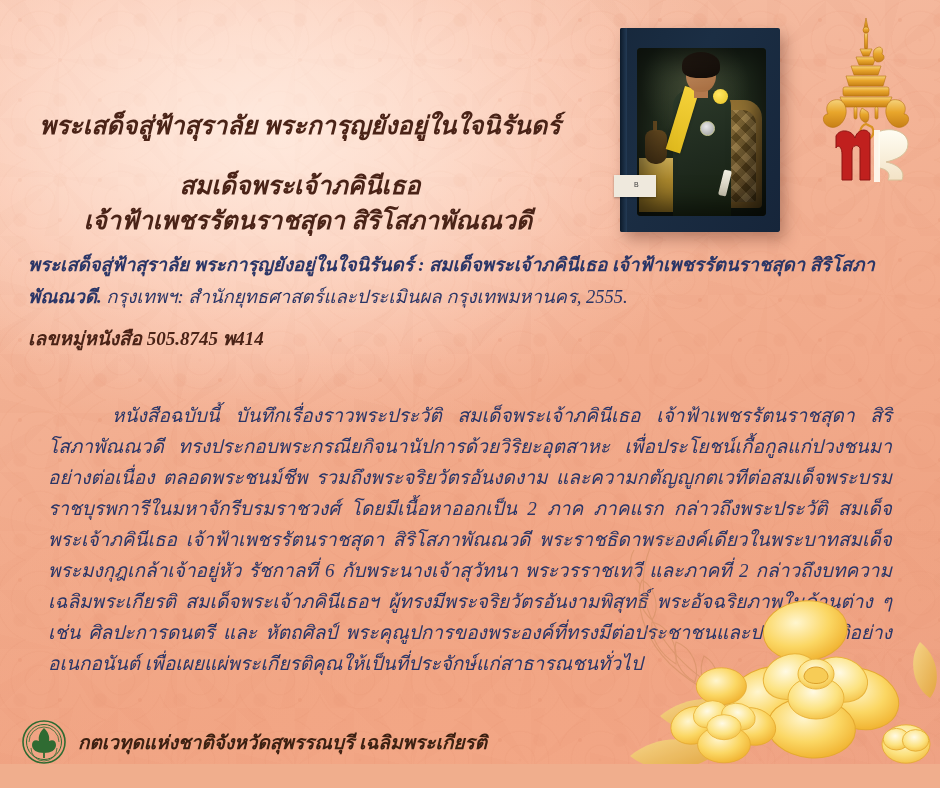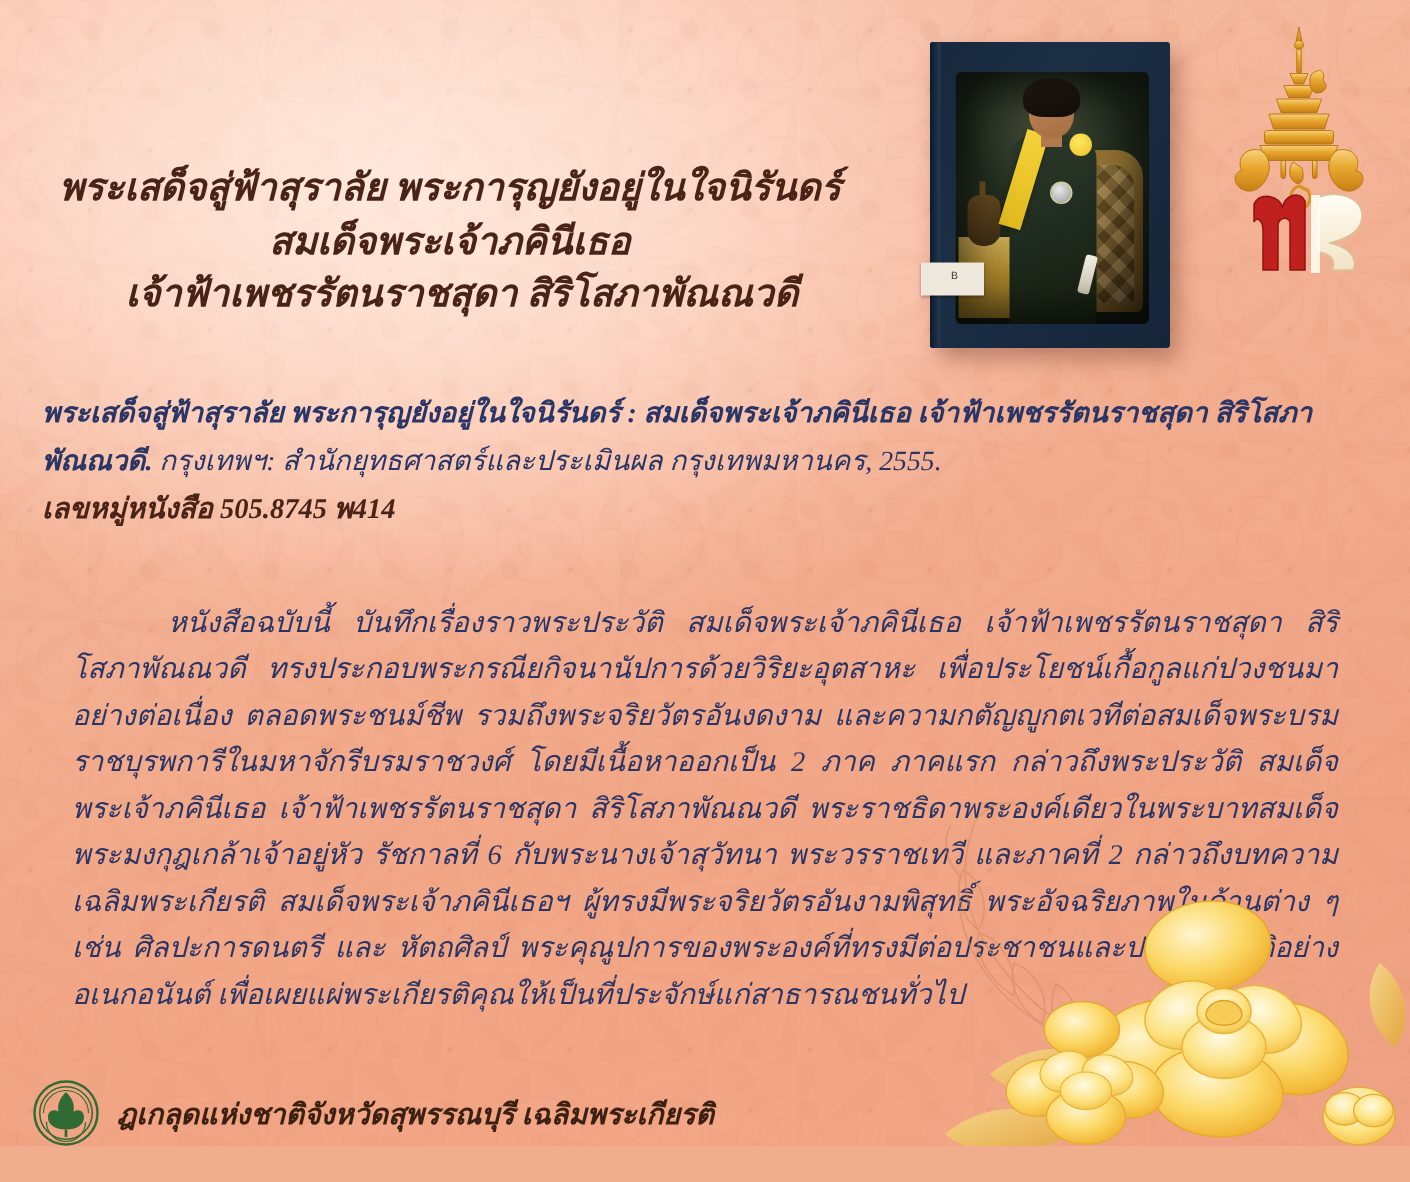--- a/index.html
+++ b/index.html
@@ -104,26 +104,26 @@
 
   
   .thai{font-family:"Liberation Serif","DejaVu Serif",serif;font-style:italic;}
 
   #title{
     position:absolute;left:0;top:108px;width:600px;text-align:center;
     color:#4a2317;font-size:25px;line-height:1.42;font-weight:700;font-style:italic;
     text-shadow:0 1px 1px rgba(255,225,210,.55);
   }
   #title .l1{display:block;}
-  #title .l2{display:block;}
+  #title .l2{display:block;margin-top:24px;}
   #title .l3{display:block;padding-left:16px;}
 
   #citation{
     position:absolute;left:28px;top:250px;width:884px;
-    color:#2a3566;font-size:18.5px;line-height:1.72;font-style:italic;margin-top:11px;
+    color:#2a3566;font-size:18.5px;line-height:1.72;font-style:italic;
   }
   #citation .cit-bold{font-weight:700;}
   #citation .cit-pub{font-weight:400;}
   #callno{
     position:absolute;left:28px;top:323px;width:600px;
     color:#4a2317;font-size:19px;font-style:italic;font-weight:600;
   }
 
   #body{
     position:absolute;left:32px;top:384px;width:876px;
@@ -317,16 +317,16 @@
       <circle cx="22" cy="22" r="17.5" fill="none" stroke="#2f6b32" stroke-width="1"></circle>
       <g fill="#2f6b32">
         <path d="M22 8 C26 12 28 16 27 21 C31 19 34 21 34 25 C34 30 29 33 22 33 C15 33 10 30 10 25 C10 21 13 19 17 21 C16 16 18 12 22 8Z"></path>
         <path d="M22 33 L22 38" stroke="#2f6b32" stroke-width="1.8"></path>
       </g>
       <g fill="none" stroke="#2f6b32" stroke-width=".8">
         <path d="M7 22 A15 15 0 0 1 37 22"></path>
         <path d="M9 28 A13 13 0 0 0 35 28"></path>
       </g>
     </svg>
-    <div id="footer-text" class="thai">ฎเกลุดแห่งชาติจังหวัดสุพรรณบุรี เฉลิมพระเกียรติ</div>
+    <div id="footer-text" class="thai">กตเวทุดแห่งชาติจังหวัดสุพรรณบุรี เฉลิมพระเกียรติ</div>
   </div>
 
 </div>
 
 </body></html>

